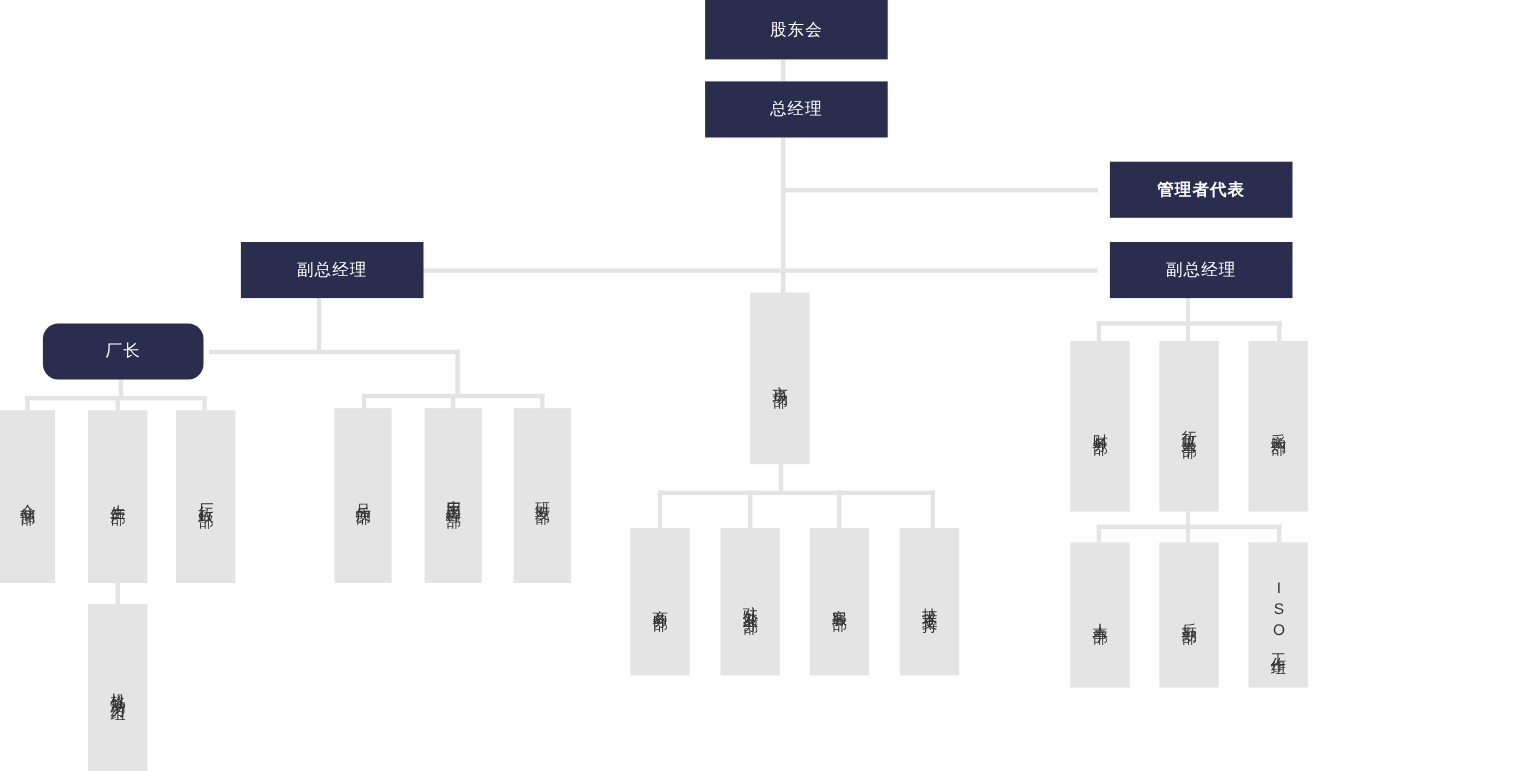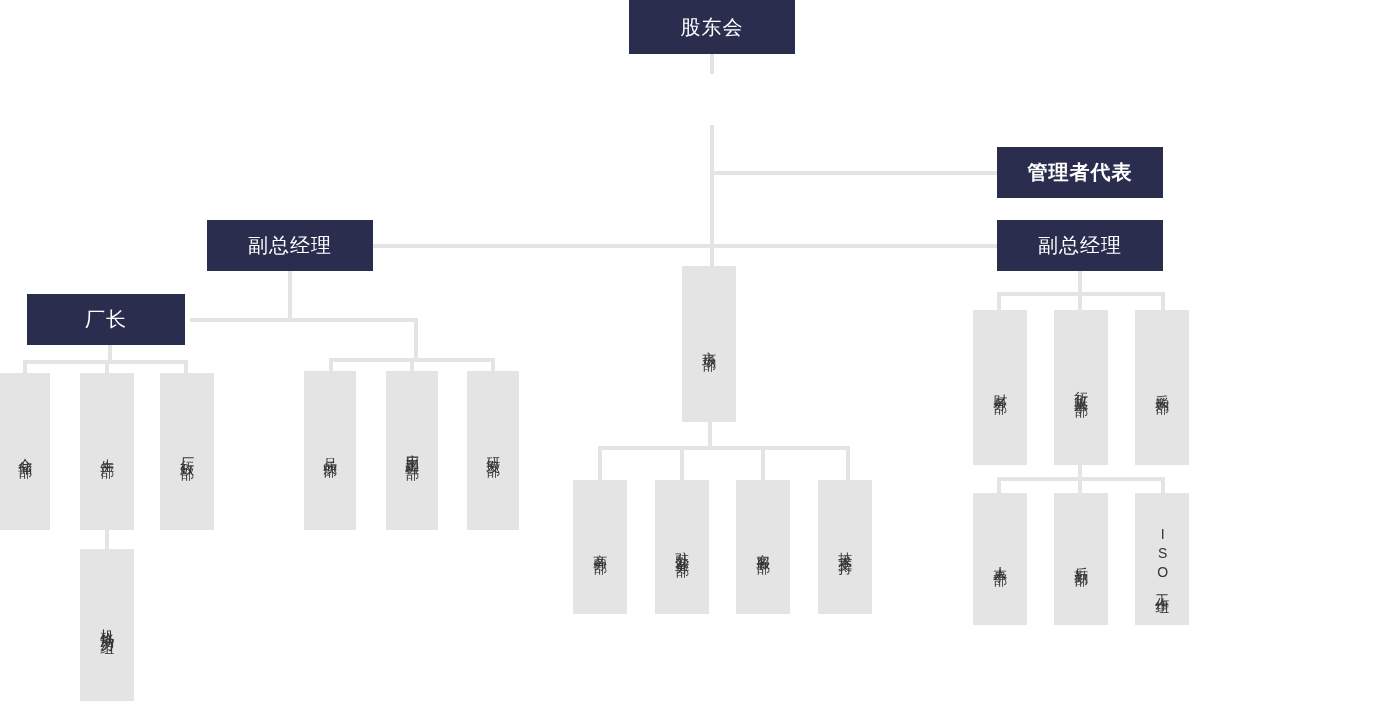--- a/index.html
+++ b/index.html
@@ -27,24 +27,25 @@
   .line-v { width: 4px; }
 
   
   .node-dark {
     position: absolute;
     background: #2b2d4f;
     color: #ffffff;
     display: flex;
     align-items: center;
     justify-content: center;
-    font-size: 20px;
+    font-size: 15px;
     letter-spacing: 1px;
     box-sizing: border-box;
     z-index: 5;
+    margin-left: 12px;
   }
   
   .node-light {
     position: absolute;
     background: #e4e4e4;
     color: #333333;
     display: flex;
     align-items: center;
     justify-content: center;
     box-sizing: border-box;
@@ -110,34 +111,37 @@
   <div class="line line-v" style="left:1078px; top:465px; height:14px;"></div>
   <div class="line line-h" style="left:997px; top:477px; width:168px;"></div>
   <div class="line line-v" style="left:997px; top:477px; height:16px;"></div>
   <div class="line line-v" style="left:1078px; top:477px; height:16px;"></div>
   <div class="line line-v" style="left:1161px; top:477px; height:16px;"></div>
 
   <div class="node-dark" style="left:629px; top:0px; width:166px; height:54px;">
     <span>股东会</span>
   </div>
 
+  <div class="node-dark" style="left:629px; top:74px; width:166px; height:51px;">
+    <span>总经理</span>
+  </div>
 
   <div class="node-dark" style="left:997px; top:147px; width:166px; height:51px;font-weight:bold;">
     <span>管理者代表</span>
   </div>
 
   <div class="node-dark" style="left:207px; top:220px; width:166px; height:51px;">
     <span>副总经理</span>
   </div>
 
   <div class="node-dark" style="left:997px; top:220px; width:166px; height:51px;">
     <span>副总经理</span>
   </div>
 
-  <div class="node-dark" style="left:27px; top:294px; width:158px; height:51px;">
+  <div class="node-dark" style="left:27px; top:294px; width:146px; height:51px;border-radius:14px;">
     <span>厂长</span>
   </div>
 
   <div class="node-light" style="left:0px; top:373px; width:50px; height:157px;">
     <span class="vtext">仓储部</span>
   </div>
 
   <div class="node-light" style="left:80px; top:373px; width:54px; height:157px;">
     <span class="vtext">生产部</span>
   </div>

